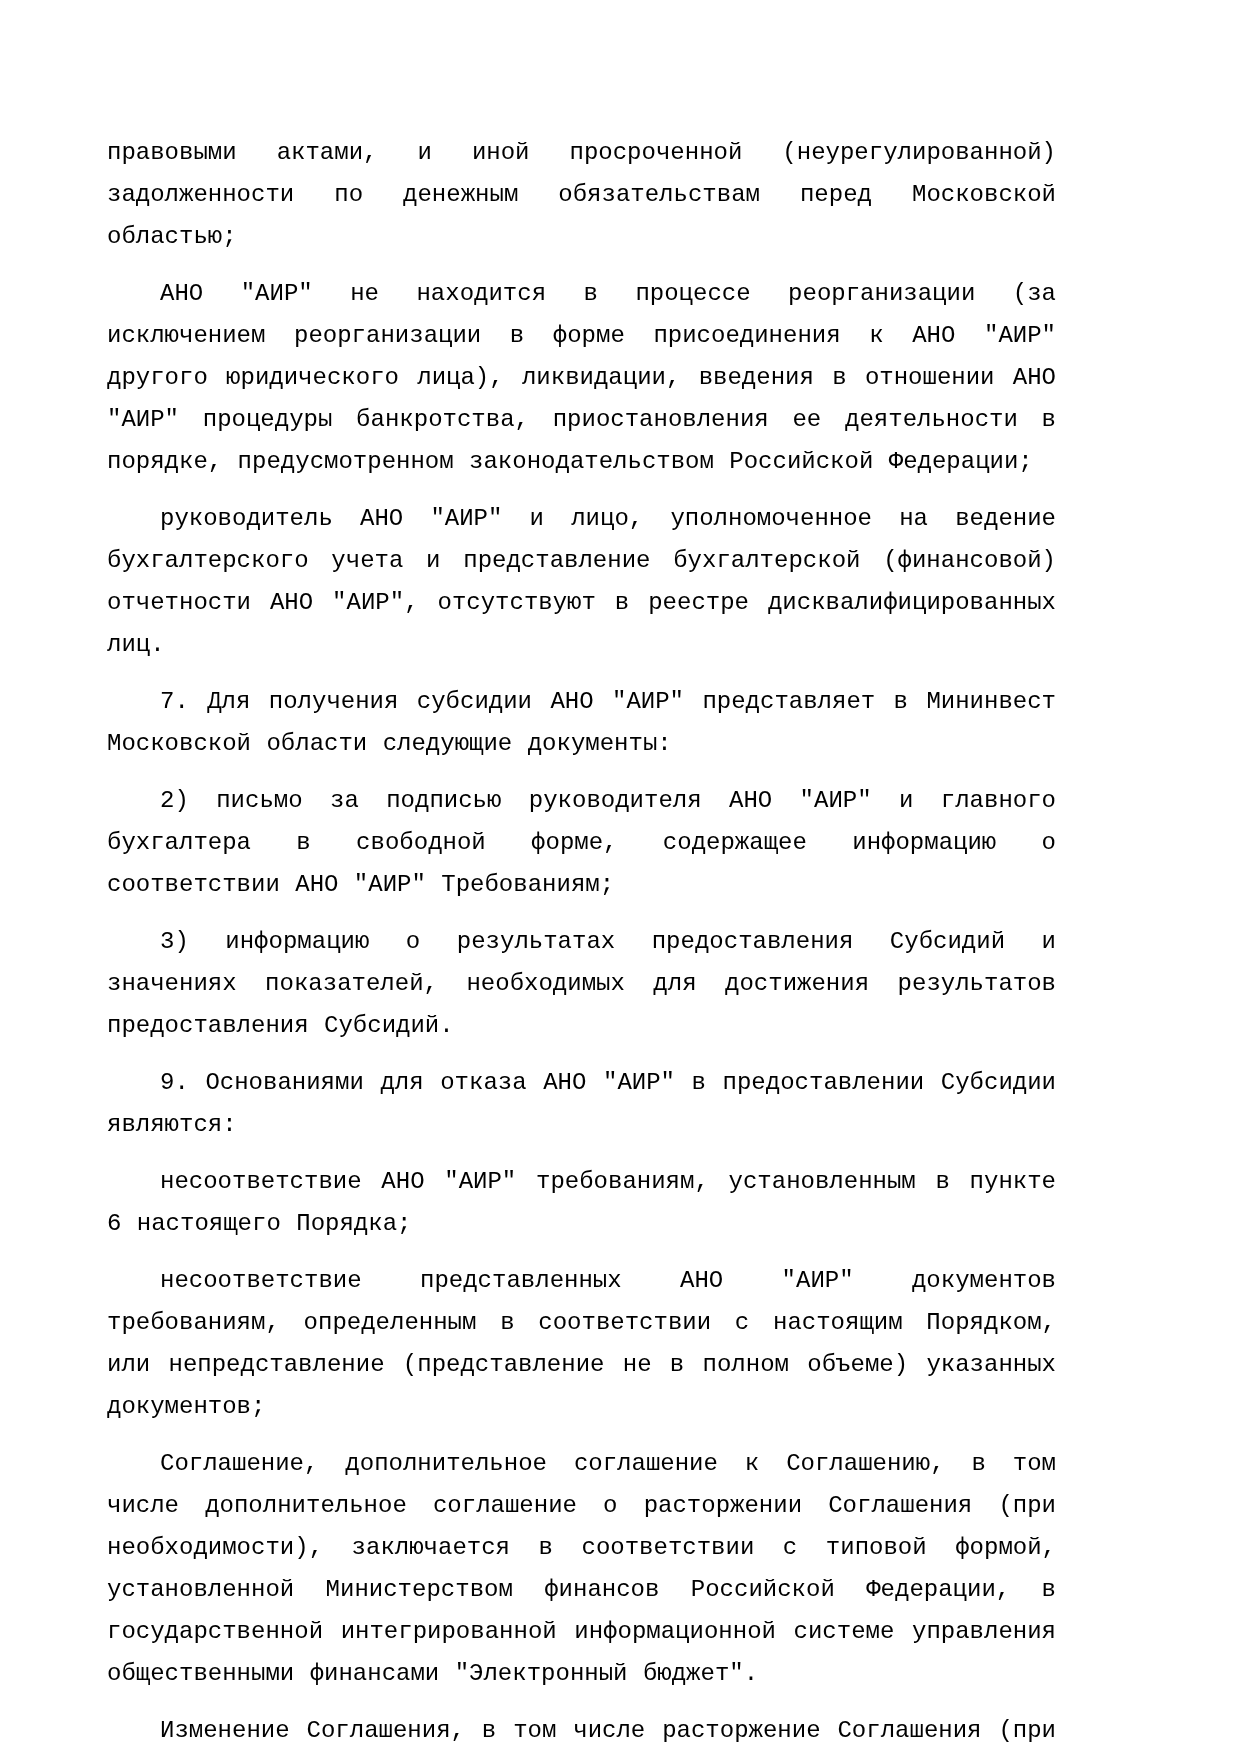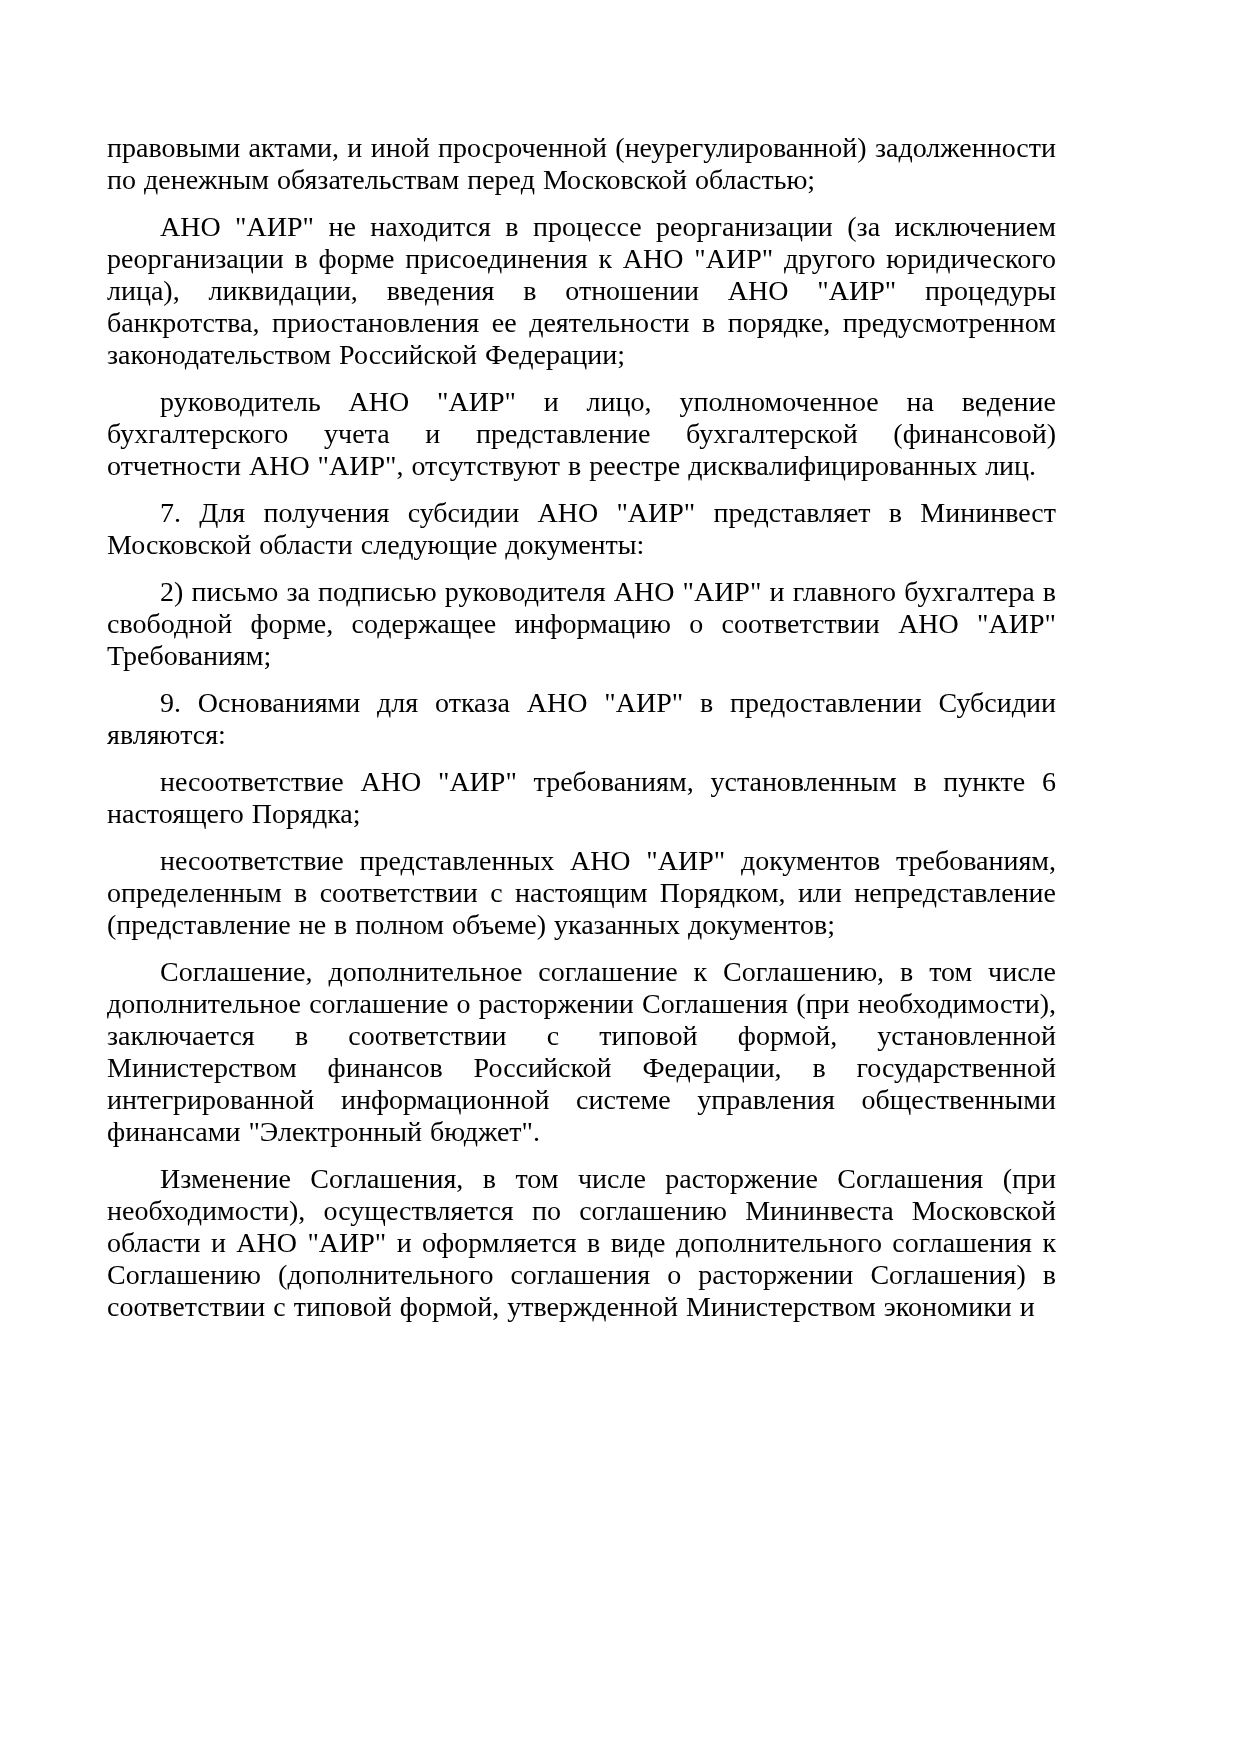--- a/index.html
+++ b/index.html
@@ -12,40 +12,42 @@
   }
   .page {
     position: relative;
     width: 1240px;
     height: 1754px;
     background: #ffffff;
     padding: 132px 184px 0 107px;
     color: #000000;
   }
   .doc-body p {
-    font-size: 28px;
-    line-height: 32px;
+    font-size: 24px;
+    line-height: 42px;
     text-align: justify;
     text-indent: 53px;
     margin: 0 0 15px 0;
     word-spacing: 1px;
+    font-family: Liberation Mono, monospace;
   }
   .doc-body p.no-indent {
     text-indent: 0;
   }
 </style>
 </head>
 <body>
 
 <div class="page">
   <div class="doc-body">
     <p class="no-indent">правовыми актами, и иной просроченной (неурегулированной) задолженности по денежным обязательствам перед Московской областью;</p>
     <p>АНО "АИР" не находится в процессе реорганизации (за исключением реорганизации в форме присоединения к АНО "АИР" другого юридического лица), ликвидации, введения в отношении АНО "АИР" процедуры банкротства, приостановления ее деятельности в порядке, предусмотренном законодательством Российской Федерации;</p>
     <p>руководитель АНО "АИР" и лицо, уполномоченное на ведение бухгалтерского учета и представление бухгалтерской (финансовой) отчетности АНО "АИР", отсутствуют в реестре дисквалифицированных лиц.</p>
     <p>7. Для получения субсидии АНО "АИР" представляет в Мининвест Московской области следующие документы:</p>
     <p>2) письмо за подписью руководителя АНО "АИР" и главного бухгалтера в свободной форме, содержащее информацию о соответствии АНО "АИР" Требованиям;</p>
+    <p>3) информацию о результатах предоставления Субсидий и значениях показателей, необходимых для достижения результатов предоставления Субсидий.</p>
     <p>9. Основаниями для отказа АНО "АИР" в предоставлении Субсидии являются:</p>
     <p>несоответствие АНО "АИР" требованиям, установленным в пункте 6 настоящего Порядка;</p>
     <p>несоответствие представленных АНО "АИР" документов требованиям, определенным в соответствии с настоящим Порядком, или непредставление (представление не в полном объеме) указанных документов;</p>
     <p>Соглашение, дополнительное соглашение к Соглашению, в том числе дополнительное соглашение о расторжении Соглашения (при необходимости), заключается в соответствии с типовой формой, установленной Министерством финансов Российской Федерации, в государственной интегрированной информационной системе управления общественными финансами "Электронный бюджет".</p>
     <p>Изменение Соглашения, в том числе расторжение Соглашения (при необходимости), осуществляется по соглашению Мининвеста Московской области и АНО "АИР" и оформляется в виде дополнительного соглашения к Соглашению (дополнительного соглашения о расторжении Соглашения) в соответствии с типовой формой, утвержденной Министерством экономики и</p>
   </div>
 </div>
 
 </body></html>

